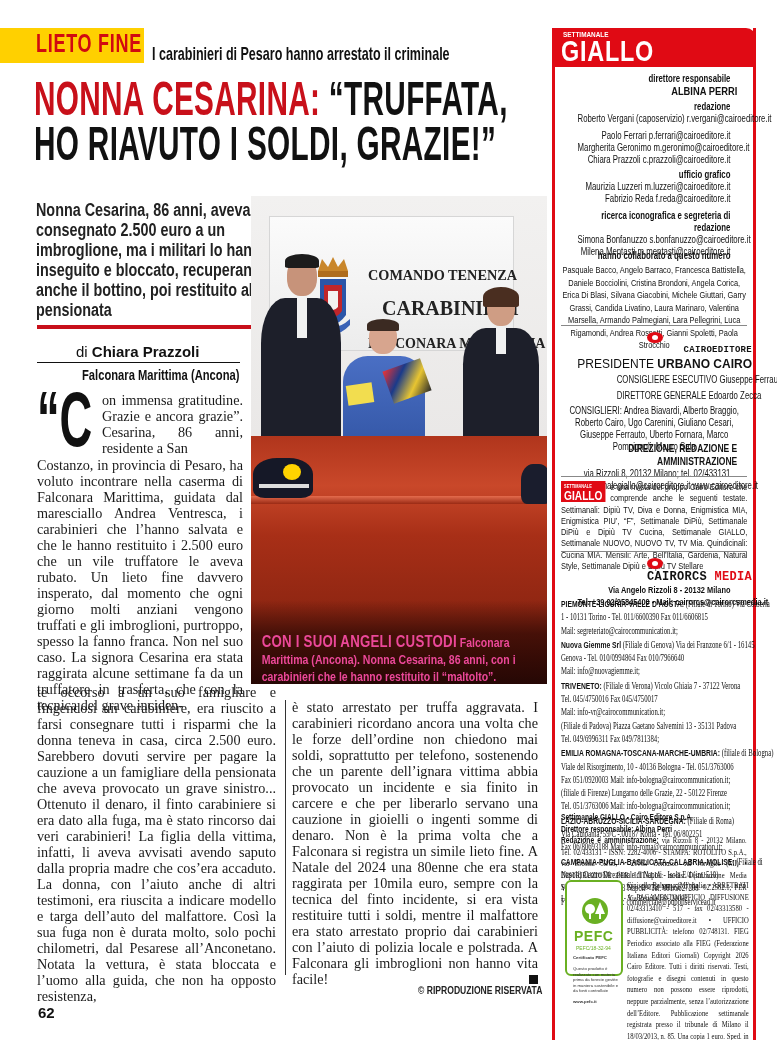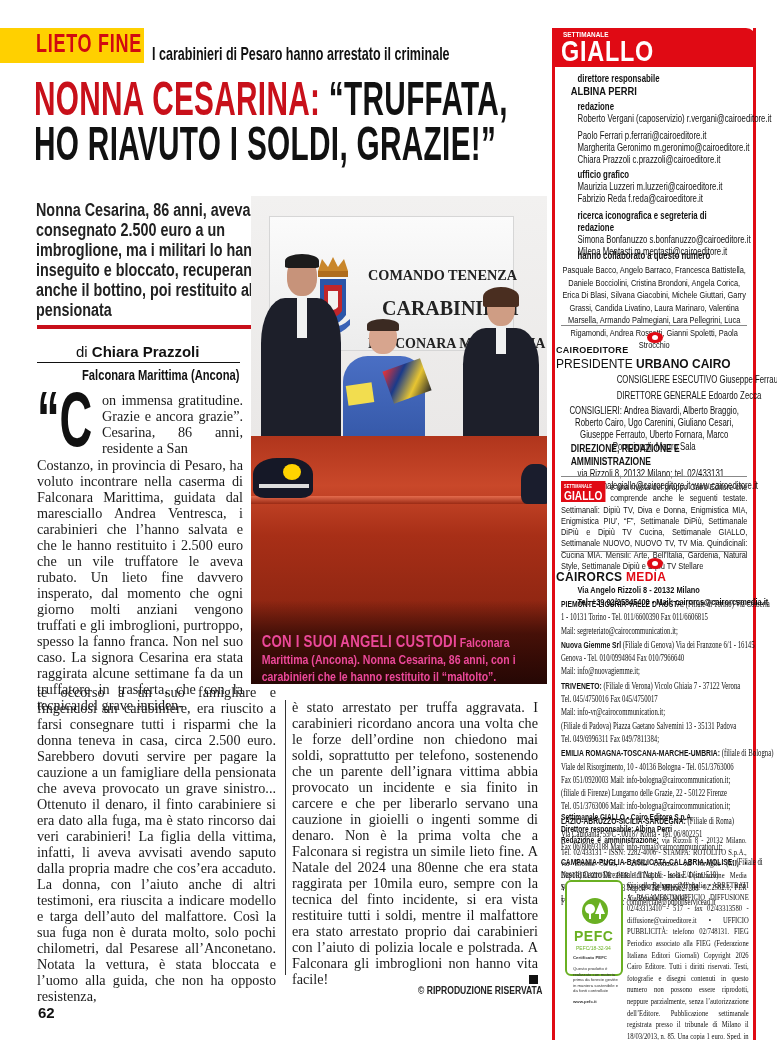--- a/index.html
+++ b/index.html
@@ -43,28 +43,28 @@
   .cap{position:absolute;border-radius:40% 40% 20% 20%;}
   .caption-bg{position:absolute;left:251px;top:600px;width:296px;height:84px;background:linear-gradient(180deg,rgba(60,10,5,0) 0%,rgba(50,10,5,0.75) 40%,rgba(30,5,3,0.9) 100%);}
   .caption{position:absolute;left:262px;top:633px;width:282px;font-family:"Liberation Sans",sans-serif;font-weight:bold;color:#ec4899;font-size:13.5px;line-height:17px;}
   .caption .cap-title{font-size:17px;letter-spacing:0.3px;}
   .caption-inner{transform:scaleX(0.78);transform-origin:right top;width:362px;margin-left:-80px;}
   
   .mast{position:absolute;left:552px;top:28px;width:204px;height:1012px;border-left:3px solid #e00a14;border-right:3px solid #e00a14;background:#fff;}
   .mast-head{position:absolute;left:552px;top:28px;width:204px;height:39px;background:#e00a14;border-top-right-radius:10px;}
   .mast-kicker{position:absolute;left:563px;top:30px;font-family:"Liberation Sans",sans-serif;font-weight:bold;font-size:8px;color:#fff;transform:scaleX(0.8);transform-origin:left top;}
   .mast-title{position:absolute;left:561px;top:37px;font-family:"Liberation Sans",sans-serif;font-weight:bold;font-size:30px;line-height:28px;color:#fff;transform:scaleX(0.78);transform-origin:left top;letter-spacing:1px;}
-  .mb{position:absolute;left:556px;width:196px;text-align:left;font-family:"Liberation Sans",sans-serif;color:#111;}
+  .mb{position:absolute;left:556px;width:196px;text-align:right;font-family:"Liberation Sans",sans-serif;color:#111;}
   .role{font-weight:bold;font-size:10px;line-height:12px;transform:scaleX(0.78);}
   .name{font-size:10px;line-height:12px;transform:scaleX(0.78);white-space:nowrap;}
   .nameb{font-weight:bold;font-size:11px;line-height:13px;transform:scaleX(0.85);}
   .hr{position:absolute;left:561px;width:186px;height:1px;background:#888;}
   .logo-eye{position:absolute;width:16px;height:11px;border-radius:50%;background:#e00a14;}
   .logo-eye::after{content:"";position:absolute;left:5px;top:3px;width:6px;height:5px;border-radius:50%;background:#fff;}
-  .logo-text{font-family:Liberation Sans, sans-serif;font-weight:bold;font-size:9px;letter-spacing:0.3px;}
+  .logo-text{font-family:Liberation Mono, monospace;font-weight:bold;font-size:9px;letter-spacing:0.3px;}
   .justify-small{position:absolute;left:561px;width:186px;font-family:"Liberation Sans",sans-serif;font-size:9.5px;line-height:11.3px;color:#111;}
   .js-inner{transform:scaleX(0.78);transform-origin:left top;width:239px;text-align:justify;}
   .mini-giallo{display:inline-block;background:#e00a14;color:#fff;font-weight:bold;font-size:13px;line-height:13px;padding:3px 4px 1px;margin-right:6px;float:left;height:21px;}
   .mini-giallo small{display:block;font-size:5px;line-height:5px;}
   .sedi{position:absolute;left:561px;top:597px;width:186px;font-family:"Liberation Serif",serif;font-size:9.4px;line-height:13.3px;color:#111;}
   .sedi-inner{transform:scaleX(0.72);transform-origin:left top;width:258px;white-space:nowrap;}
   .sedi b{font-family:"Liberation Sans",sans-serif;}
   .colophon{position:absolute;left:561px;top:812px;width:186px;font-family:"Liberation Serif",serif;font-size:9.2px;line-height:11.6px;color:#111;}
   .colophon-inner{transform:scaleX(0.72);transform-origin:left top;width:258px;text-align:justify;}
   .colophon b{font-family:"Liberation Sans",sans-serif;}

